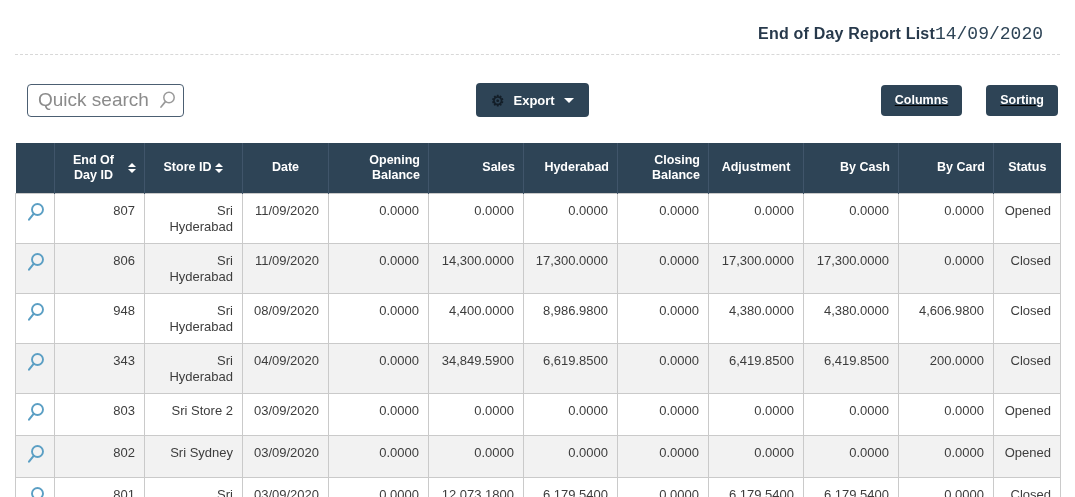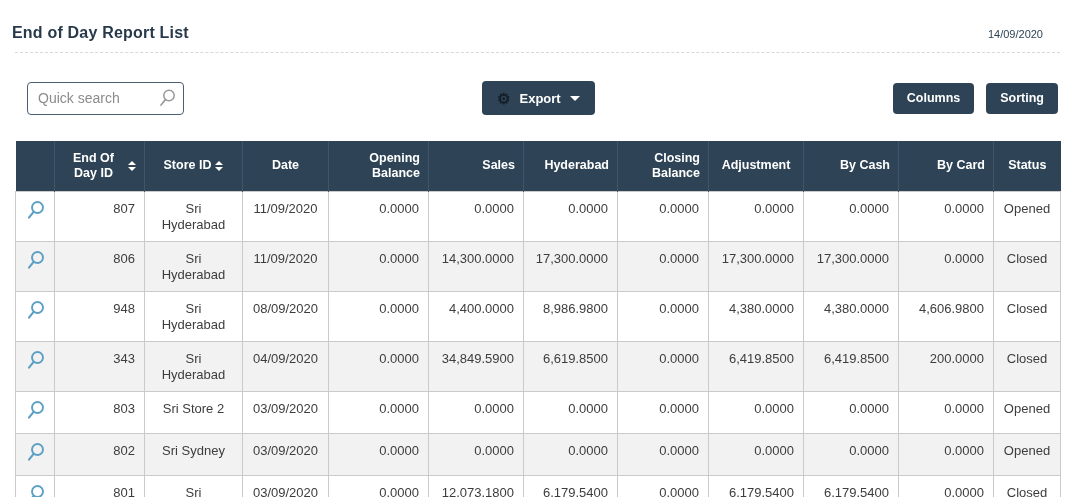--- a/index.html
+++ b/index.html
@@ -6,38 +6,38 @@
   html, body {
     width: 1075px; height: 497px;
     background: #ffffff;
     overflow: hidden;
     font-family: "Liberation Sans", "DejaVu Sans", sans-serif;
   }
   .page { width: 1075px; height: 497px; position: relative; }
 
   
   .header-row {
-    display: flex; justify-content: space-between; align-items: baseline;
+    display: flex; justify-content: flex-end; align-items: baseline;
     margin: 24px 32px 0 12px;
   }
   .page-title { font-size: 16px; font-weight: bold; color: #27394b; letter-spacing: .2px; }
-  .report-date { font-size: 11px; color: #2e4456; }
+  .report-date { font-size: 18px; color: #2e4456; font-family: Liberation Mono, monospace; }
   .divider { border-top: 1px dashed #d8d8d8; margin: 10px 15px 0 15px; }
 
   
   .toolbar {
     display: flex; align-items: center;
     margin: 28px 17px 0 27px; height: 34px;
   }
   .search-box { position: relative; width: 157px; height: 33px; flex: 0 0 auto; }
   .search-box input {
     width: 100%; height: 100%;
     border: 1px solid #4c5f72; border-radius: 4px;
     padding: 0 32px 0 10px;
-    font-size: 14px; color: #ec4899;
+    font-size: 19px; color: #ec4899;
     font-family: "Liberation Sans", sans-serif;
     outline: none;
   }
   .search-box input::placeholder { color: #8b8b8b; }
   .search-box .search-glyph { position: absolute; right: 7px; top: 6px; }
 
   .toolbar-center { flex: 1; display: flex; justify-content: center; }
   .btn {
     background: #2e4456; color: #fff; border: none; border-radius: 4px;
     font-family: "Liberation Sans", sans-serif;
@@ -47,21 +47,21 @@
     height: 34px; padding: 0 15px;
     display: inline-flex; align-items: center; gap: 9px;
     font-size: 13px;
   }
   .gear-glyph { font-size: 15px; color: #131e28; line-height: 1; }
   .caret-down {
     width: 0; height: 0; display: inline-block;
     border-left: 5px solid transparent; border-right: 5px solid transparent;
     border-top: 5px solid #ffffff;
   }
-  .toolbar-right { display: flex; gap: 12px; flex: 0 0 auto; }
+  .toolbar-right { display: flex; gap: 24px; flex: 0 0 auto; text-decoration: underline; }
   .btn-sm { height: 31px; padding: 0 14px; }
 
   
   table.report {
     border-collapse: collapse; table-layout: fixed;
     width: 1045px; margin: 26px 0 0 15px;
     font-size: 13px; color: #3d3d3d;
   }
   thead th {
     background: #2e4456; color: #ffffff;
@@ -84,21 +84,21 @@
 
   tbody td {
     border: 1px solid #cacaca;
     padding: 9px 9px 8px 9px;
     line-height: 16px;
     vertical-align: top;
     background: #ffffff;
   }
   tbody tr:nth-child(even) td { background: #f2f2f2; }
   td.num { text-align: right; }
-  td.txt { text-align: center; }
+  td.txt { text-align: right; }
   td.icon-cell { text-align: center; padding: 8px 4px; }
   .row-magnifier { display: inline-block; cursor: pointer; line-height: 0; }
 </style>
 </head>
 <body>
 
 <div class="page">
 
   <div class="header-row">
     <h1 class="page-title">End of Day Report List</h1>

